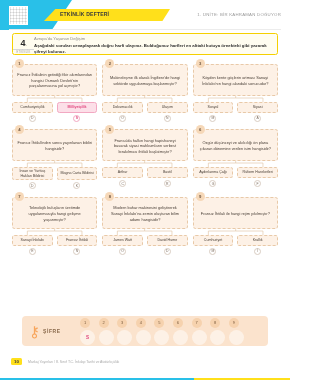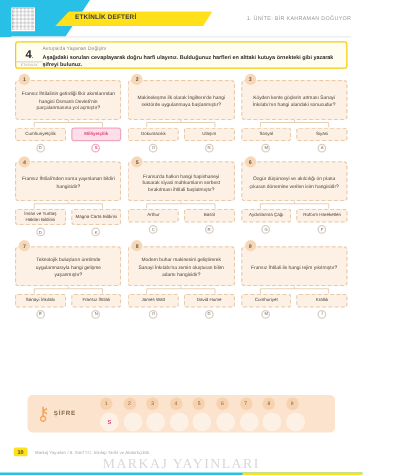--- a/index.html
+++ b/index.html
@@ -446,18 +446,17 @@
         <div class="slot">
           <div class="slot-num">9</div>
           <div class="slot-ans"></div>
         </div>
       </div>
   </div>
 
   <div class="footer">
     <div class="pagenum">10</div>
     <div class="footer-text">Markaj Yayınları / 8. Sınıf T.C. İnkılap Tarihi ve Atatürkçülük</div>
-    <div class="watermark">MARKAJ YAYINLARI</div>
     <div class="footbar"></div>
     <div class="footbar-y"></div>
   </div>
 
 </div>
 
 </body></html>

